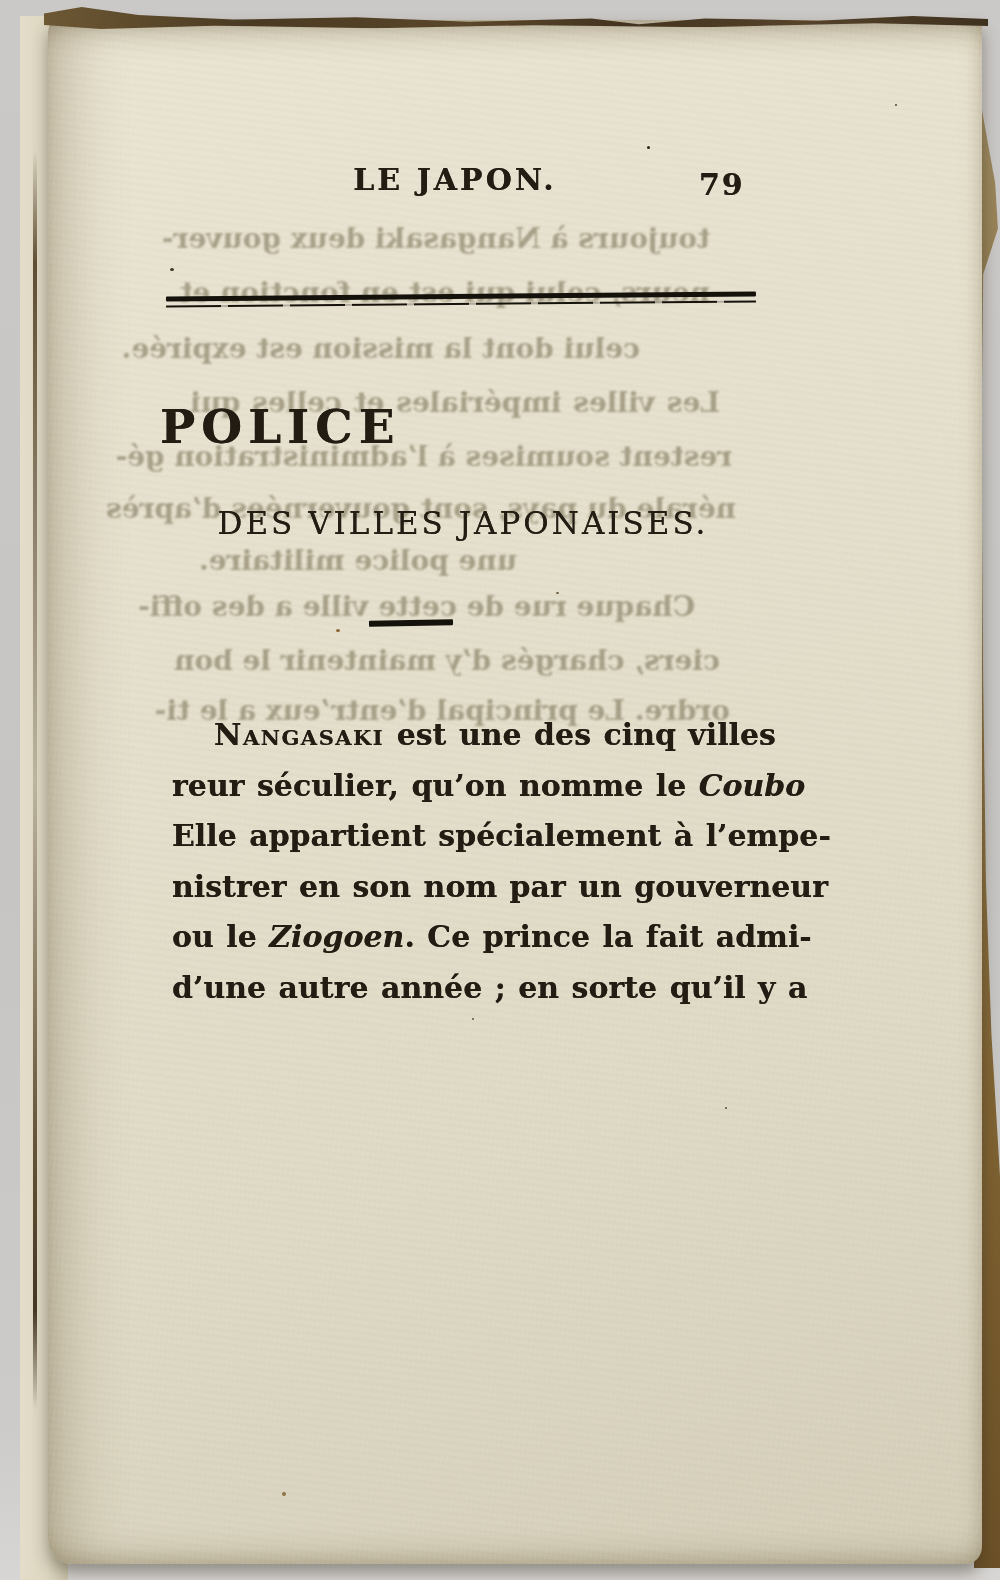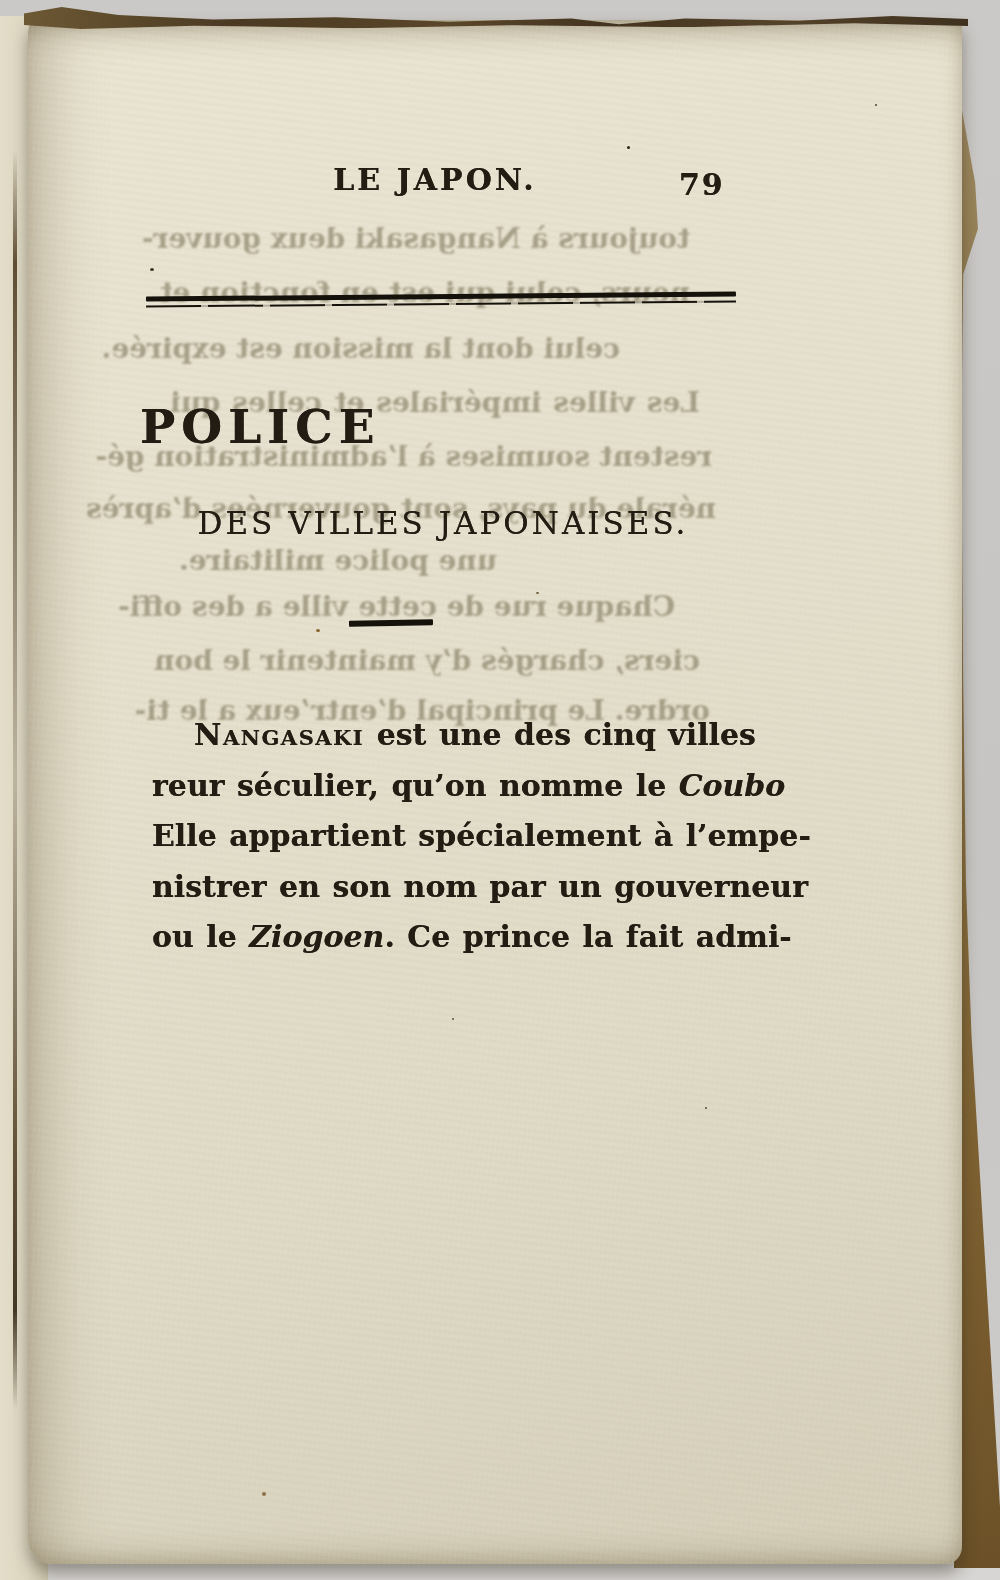--- a/index.html
+++ b/index.html
@@ -1,21 +1,21 @@
 <!DOCTYPE html>
 <html><head>
 <meta charset="utf-8">
 <style>
   html,body{margin:0;padding:0;}
   body{
     width:1000px;height:1580px;position:relative;overflow:hidden;
     background:linear-gradient(180deg,#cbc9c7 0%,#c7c5c3 55%,#cdcbc9 90%,#d8d6d4 100%);
     font-family:"DejaVu Serif","Liberation Serif",serif;
   }
-  .canvas{position:absolute;inset:0;}
+  .canvas{position:absolute;inset:0;margin-left:20px;}
 
   
   .under-page{
     position:absolute;left:0;top:16px;width:48px;height:1564px;
     background:linear-gradient(90deg,#e3ddc9 0%,#ddd7c2 55%,#cdc6ae 100%);
   }
   
   .crease{
     position:absolute;left:13px;top:150px;width:4px;height:1260px;border-radius:2px;
     background:linear-gradient(180deg,rgba(70,52,26,0) 0%,rgba(74,55,28,.85) 9%,
@@ -155,20 +155,21 @@
   <div class="chapter-subtitle ink">DES VILLES JAPONAISES.</div>
 
   <div class="rule1"></div>
 
   <div class="body-block ink">
     <div class="bline indent"><span class="sc">Nangasaki</span><span> est une des cinq villes</span></div>
     <div class="bline"><span>reur séculier, qu’on nomme le </span><span class="it">Coubo</span></div>
     <div class="bline"><span>Elle appartient spécialement à l’empe-</span></div>
     <div class="bline"><span>nistrer en son nom par un gouverneur</span></div>
     <div class="bline"><span>ou le </span><span class="it">Ziogoen</span><span>. Ce prince la fait admi-</span></div>
+    <div class="bline"><span>d’une autre année ; en sorte qu’il y a</span></div>
   </div>
 
   <div class="speck s1"></div>
   <div class="speck s2"></div>
   <div class="speck s3"></div>
   <div class="speck s4"></div>
   <div class="speck s5"></div>
   <div class="speck s6"></div>
   <div class="speck s7"></div>
   <div class="speck s8"></div>

